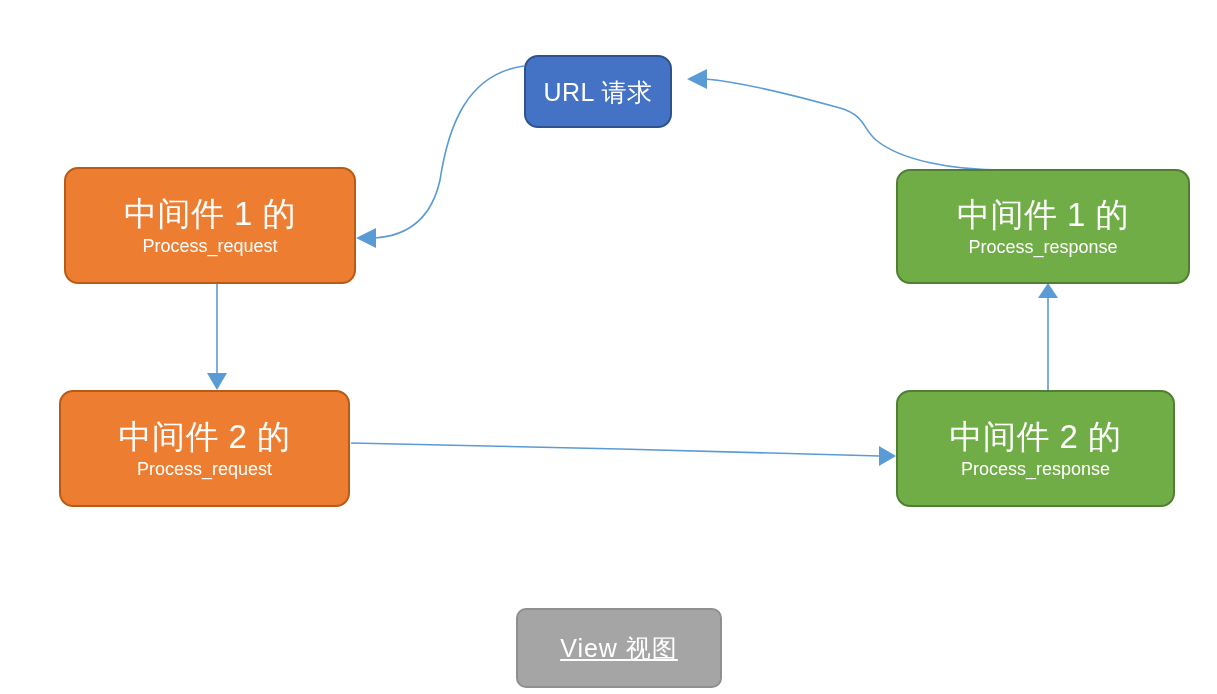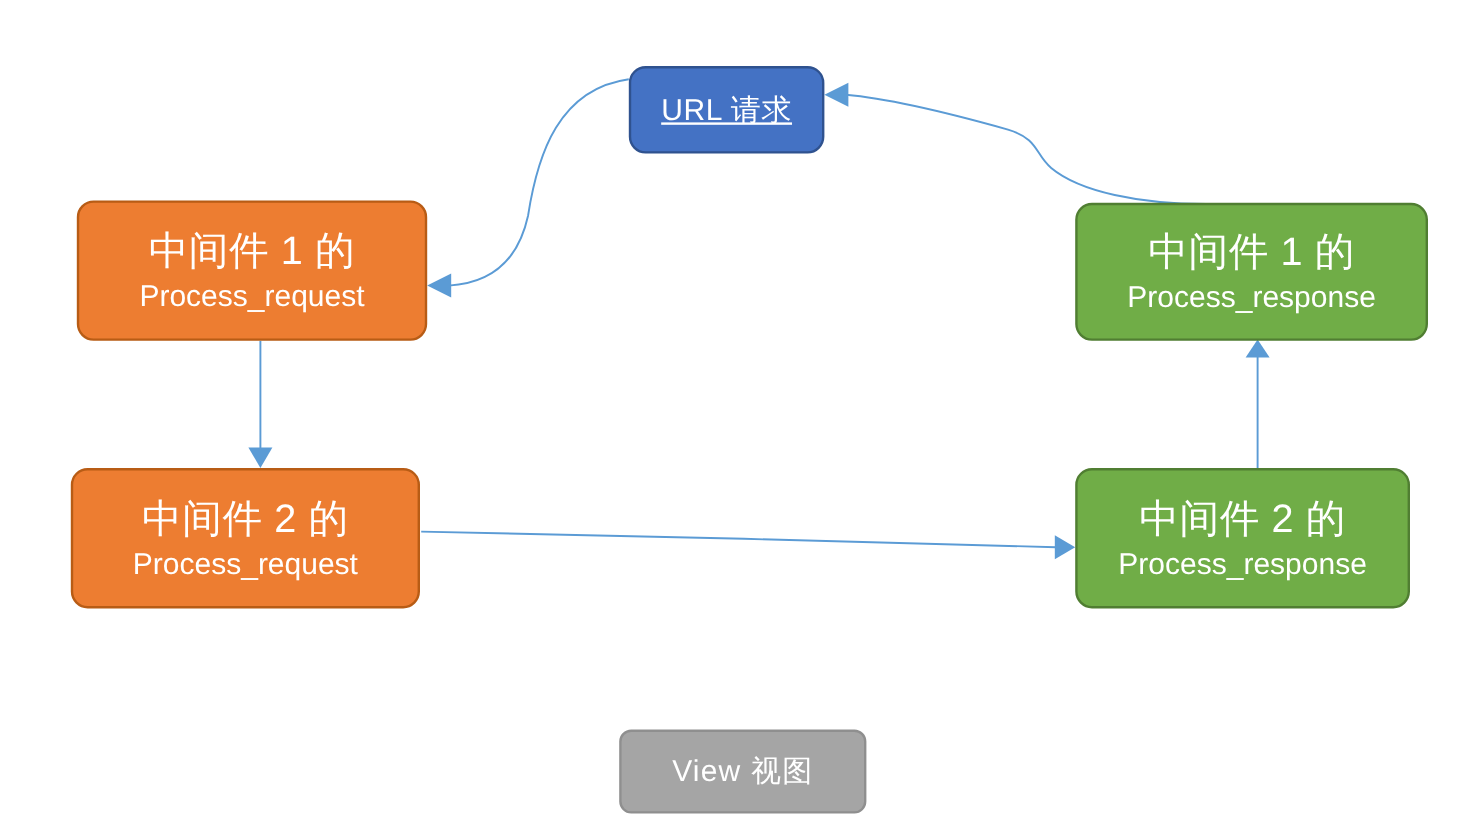--- a/index.html
+++ b/index.html
@@ -30,21 +30,21 @@
     border-style: solid;
     border-width: 2px;
     border-radius: 14px;
   }
   .node .line-cn {
     font-size: 33px;
     letter-spacing: 0.5px;
     white-space: nowrap;
   }
   .node .line-en {
-    font-size: 25px;
+    font-size: 18px;
     white-space: nowrap;
   }
   .node.single .line-cn {
     font-size: 25px;
   }
 
   
   .skin-blue {
     background: #4472c4;
     border-color: #2f528f;
@@ -61,26 +61,26 @@
     background: #a5a5a5;
     border-color: #8f8f8f;
     border-radius: 10px;
   }
   .skin-gray .line-cn {
     font-size: 24px;
     letter-spacing: 1px;
   }
 
   
-  #node-url      { left: 524px; top: 55px;  width: 163px; height: 73px; text-decoration: underline; }
+  #node-url      { left: 524px; top: 55px;  width: 148px; height: 73px; }
   #node-mw1-req  { left: 64px;  top: 167px; width: 292px; height: 117px; }
   #node-mw2-req  { left: 59px;  top: 390px; width: 291px; height: 117px; }
   #node-mw1-res  { left: 896px; top: 169px; width: 294px; height: 115px; }
   #node-mw2-res  { left: 896px; top: 390px; width: 279px; height: 117px; }
-  #node-view     { left: 516px; top: 608px; width: 206px; height: 70px; }
+  #node-view     { left: 516px; top: 608px; width: 206px; height: 80px; text-decoration: underline; }
 
   #edges {
     position: absolute;
     left: 0;
     top: 0;
     width: 1217px;
     height: 694px;
     pointer-events: none;
   }
   .edge-path {

